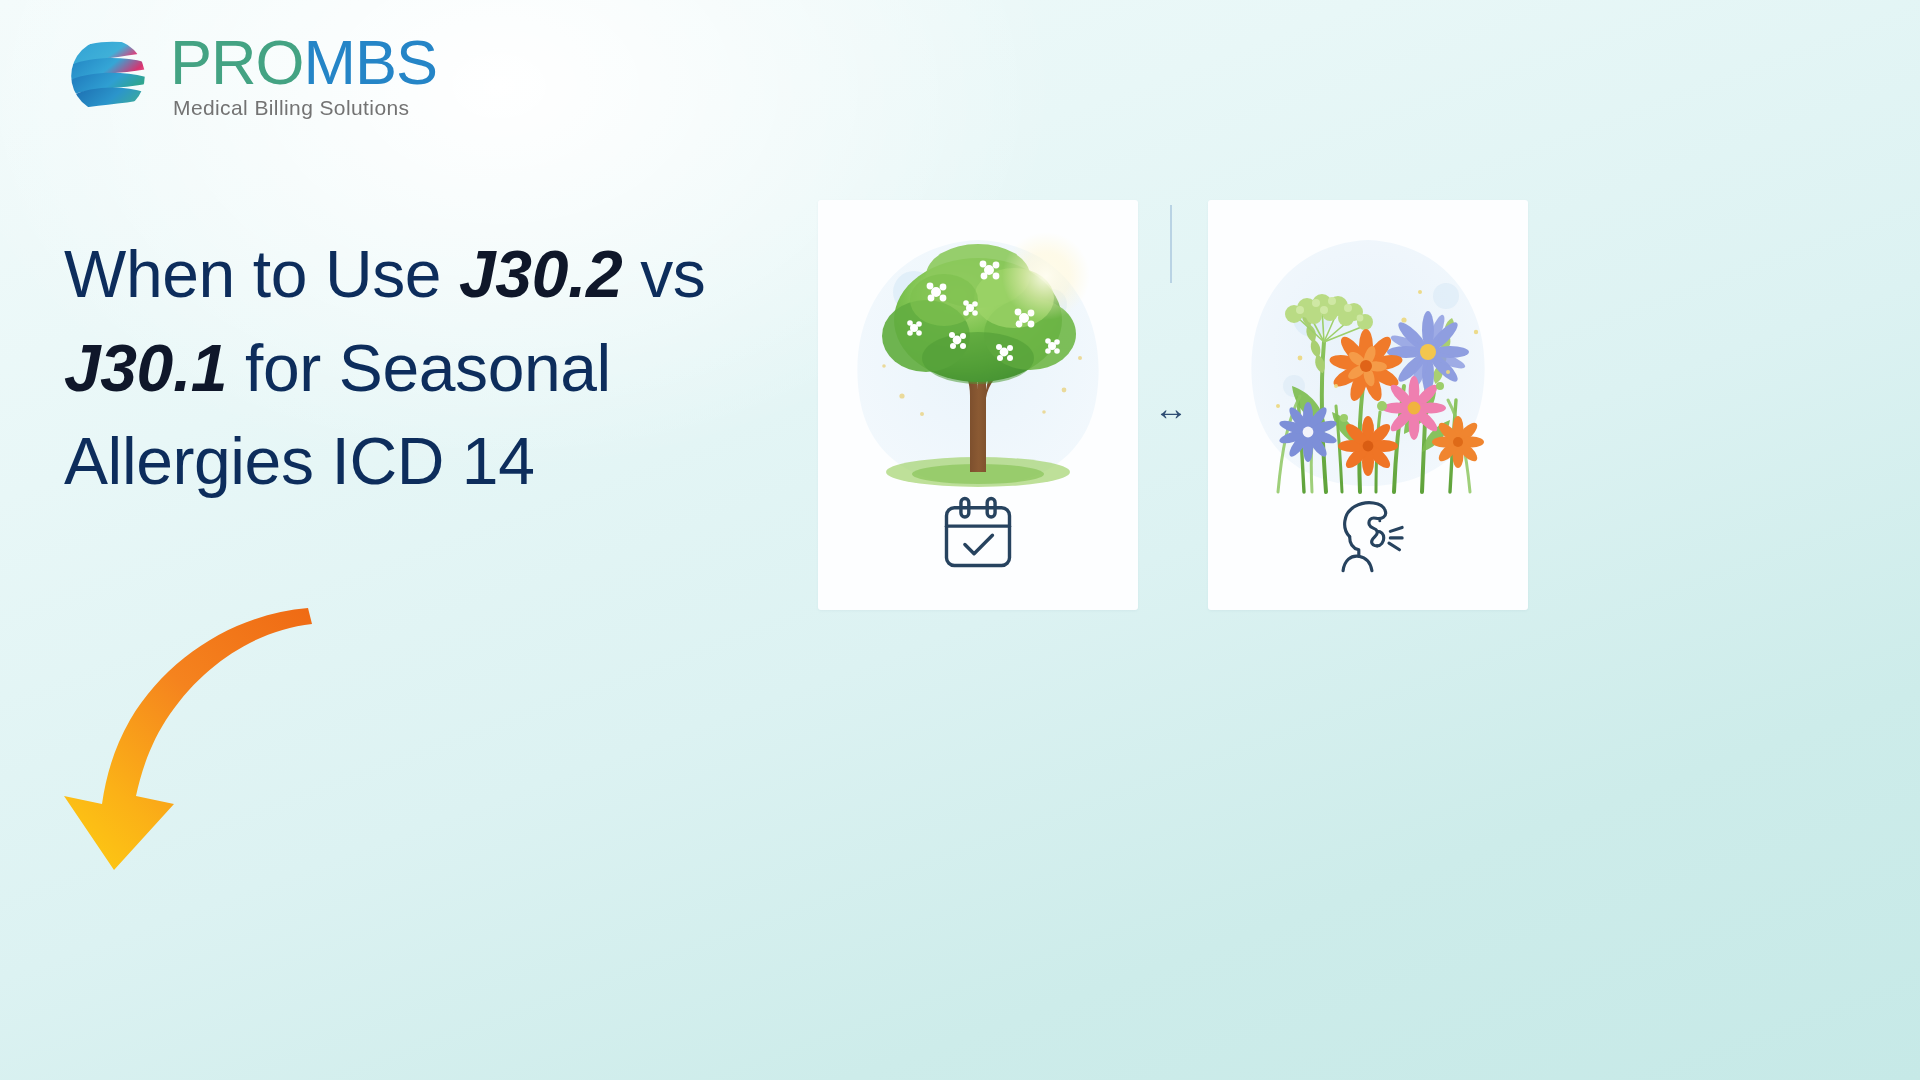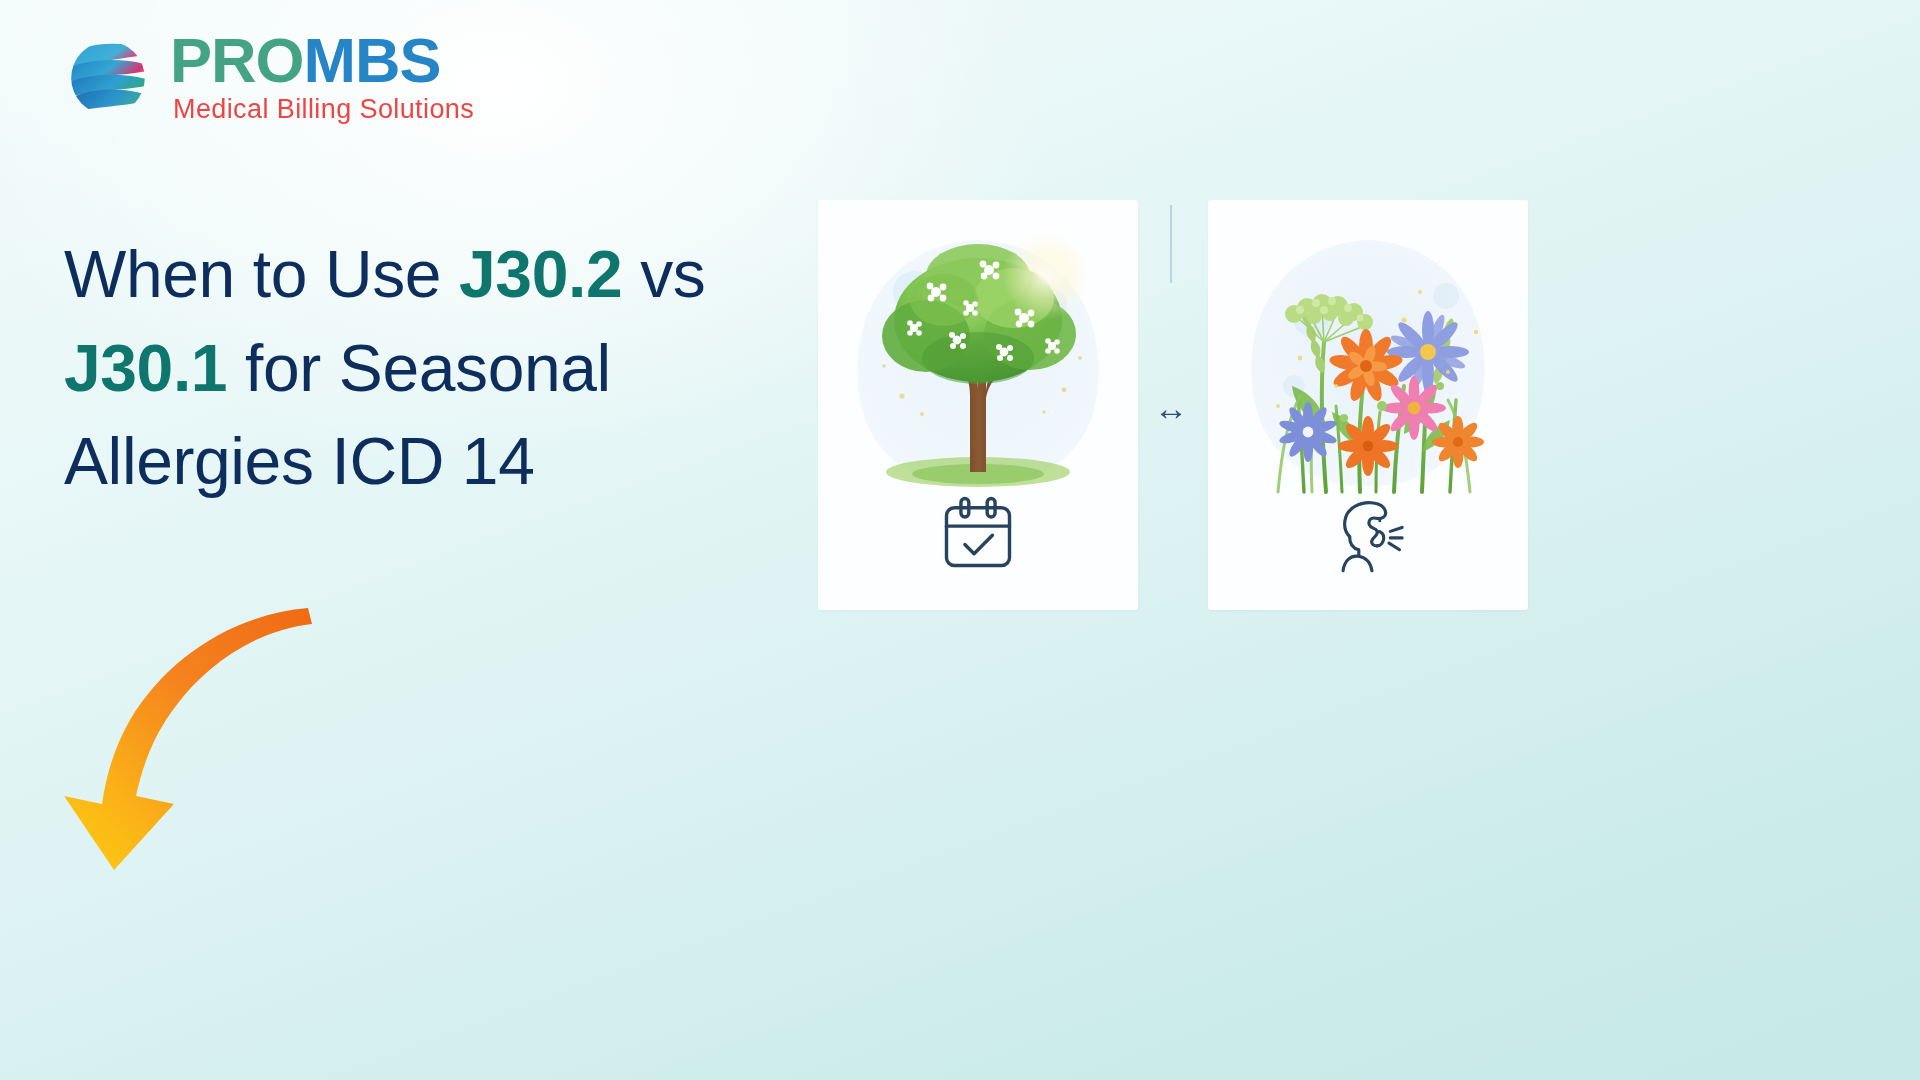--- a/index.html
+++ b/index.html
@@ -9,32 +9,32 @@
     background:
       radial-gradient(ellipse 900px 620px at 26% 8%, #ffffff 0%, rgba(255,255,255,0) 62%),
       linear-gradient(160deg, #f3fbfb 0%, #e8f7f7 28%, #dcf2f2 55%, #cdecea 78%, #c6e9e7 100%);
     position:relative;
   }
 
   
   #logo{ position:absolute; left:62px; top:30px; display:flex; align-items:center; gap:16px; }
   #logo-mark{ width:92px; height:92px; flex:0 0 auto; }
   #logo-text{ display:flex; flex-direction:column; justify-content:center; }
-  #logo-word{ font-size:63px; font-weight:bold; letter-spacing:-1px; line-height:.96; white-space:nowrap; }
+  #logo-word{ font-size:63px; font-weight:normal; letter-spacing:-1px; line-height:.96; white-space:nowrap; }
   #logo-word .pro{ color:#44a383; }
   #logo-word .mbs{ color:#2585c7; }
-  #logo-tagline{ font-size:27px; color:#ef4444; letter-spacing:.4px; margin-top:4px; margin-left:3px; white-space:nowrap; }
+  #logo-tagline{ font-size:21px; color:#737373; letter-spacing:.4px; margin-top:4px; margin-left:3px; white-space:nowrap; }
 
   
   #headline{
     position:absolute; left:64px; top:228px; width:800px;
     font-size:66px; line-height:1.42; font-weight:400;
     color:#0d2d5c; letter-spacing:-.4px;
   }
-  #headline .code{ color:#0f766e; font-weight:bold; }
+  #headline .code{ color:#0f172a; font-weight:bold;font-style:italic; }
 
   
   #cards{ position:absolute; left:818px; top:200px; width:710px; height:410px; }
   .card{
     position:absolute; top:0; width:320px; height:410px;
     background:#fdfeff; border-radius:3px;
     box-shadow:0 1px 3px rgba(30,80,110,.05);
     overflow:hidden;
   }
   #card-season{ left:0; }

